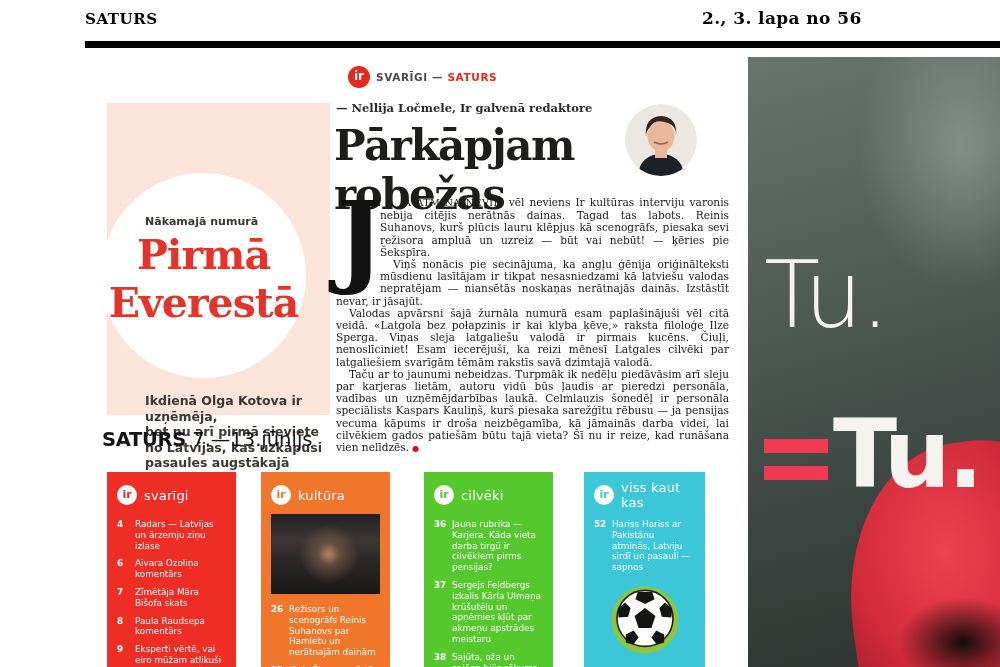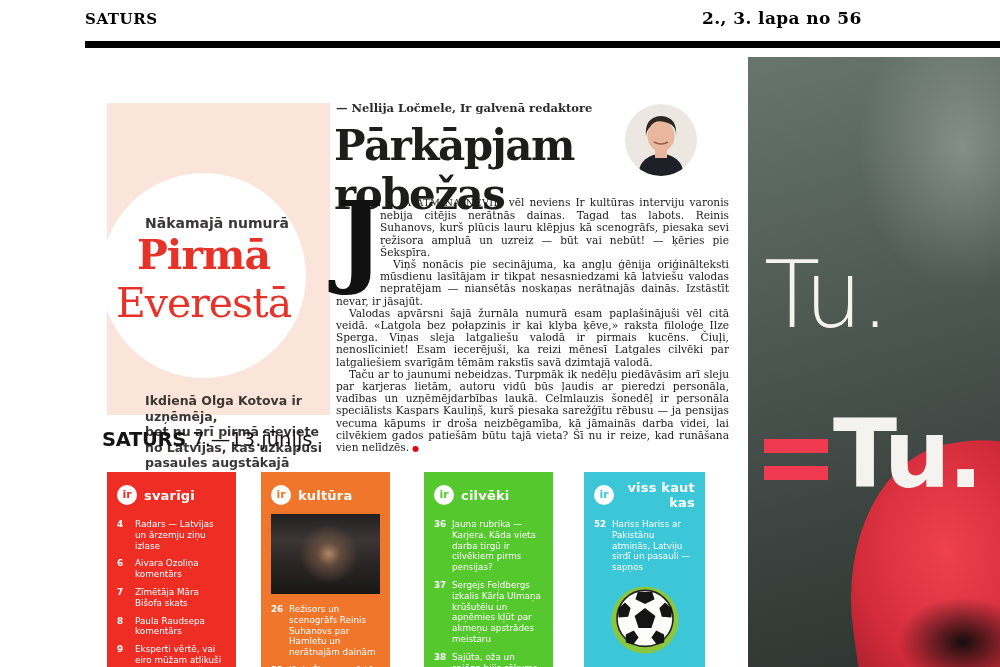--- a/index.html
+++ b/index.html
@@ -14,25 +14,25 @@
     font-weight:bold; font-size:17px; color:#000; letter-spacing:0.4px; }
   .hdr-rule { position:absolute; left:85px; right:0; top:41px; height:7px; background:#000; }
 
   
   .page-left { position:absolute; left:85px; top:57px; width:660px; height:610px; background:#fff; }
 
   
   .promo-box { position:absolute; left:22px; top:46px; width:223px; height:312px; background:#fbe5da; }
   .promo-circle { position:absolute; left:-6px; top:70px; width:205px; height:205px;
     border-radius:50%; background:#fff; }
-  .promo-kicker { position:absolute; left:38px; top:112px; font-size:14px; font-weight:bold; color:#3b3734; }
+  .promo-kicker { position:absolute; left:38px; top:112px; font-size:11px; font-weight:bold; color:#3b3734; }
   .promo-t1 { position:absolute; left:-6px; top:128px; width:205px; text-align:center;
     font-family:"DejaVu Serif", serif; font-weight:bold; font-size:41px; color:#e6332a; letter-spacing:-1px; }
   .promo-t2 { position:absolute; left:-14px; top:176px; width:221px; text-align:center;
-    font-family:"DejaVu Serif", serif; font-weight:normal; font-size:41px; color:#e6332a; letter-spacing:-1px; }
+    font-family:"DejaVu Serif", serif; font-weight:bold; font-size:41px; color:#e6332a; letter-spacing:-1px; }
   .promo-caption { position:absolute; left:38px; top:290px; font-size:12.5px; font-weight:bold;
     color:#3b3734; line-height:15.5px; }
 
   
   .badge { position:absolute; left:263px; top:9px; height:24px; }
   .ir-dot { display:inline-block; width:22px; height:22px; border-radius:50%; background:#e6281e;
     color:#fff; font-weight:bold; font-size:12px; text-align:center; line-height:21px; vertical-align:middle; }
   .badge-label { font-size:10.5px; font-weight:bold; letter-spacing:0.6px; color:#4a4a4a; margin-left:6px; vertical-align:middle; }
   .badge-label .hl { color:#e6281e; }
 
@@ -59,21 +59,21 @@
   .cat { position:absolute; top:415px; height:265px; color:#fff; padding:12px 10px; box-sizing:border-box; overflow:hidden; }
   .cat-svarigi { left:22px;  width:129px; background:#ee2e24; }
   .cat-kultura { left:176px; width:129px; background:#f0762b; }
   .cat-cilveki { left:339px; width:129px; background:#54c82d; }
   .cat-viss    { left:499px; width:121px; background:#3cc7d9; }
   .cat-head { display:flex; align-items:center; gap:7px; height:22px; }
   .cat-ir { width:20px; height:20px; border-radius:50%; background:#fff; font-weight:bold;
     font-size:11px; text-align:center; line-height:19px; flex:0 0 auto; }
   .cat-svarigi .cat-ir { color:#ee2e24; } .cat-kultura .cat-ir { color:#f0762b; }
   .cat-cilveki .cat-ir { color:#54c82d; } .cat-viss .cat-ir { color:#3cc7d9; }
-  .cat-label { font-size:13px; font-weight:700; letter-spacing:0.2px;text-align:right; }
+  .cat-label { font-size:13px; font-weight:400; letter-spacing:0.2px; }
   .cat-items { margin-top:13px; }
   .toc-item { display:flex; gap:5px; margin-bottom:7px; font-size:8.8px; line-height:10.8px; }
   .toc-item .num { font-weight:bold; width:13px; flex:0 0 auto; }
   .suhanovs-photo { width:109px; height:80px; margin:8px 0 10px 0;
     background:
       radial-gradient(circle at 53% 50%, rgba(186,140,102,0.95) 0%, rgba(130,97,74,0.6) 16%, rgba(70,58,50,0) 42%),
       linear-gradient(180deg, #222021 0%, #3c3635 32%, #2b2626 62%, #191717 100%); }
   .ball-wrap { width:80px; height:80px; margin:4px auto 8px auto; }
 
   
@@ -111,20 +111,23 @@
       <div class="promo-t1">Pirmā</div>
       <div class="promo-t2">Everestā</div>
       <div class="promo-caption">
         <div>Ikdienā Olga Kotova ir uzņēmēja,</div>
         <div>bet nu arī pirmā sieviete</div>
         <div>no Latvijas, kas uzkāpusi</div>
         <div>pasaules augstākajā kalnā</div>
       </div>
     </div>
 
+    <div class="badge">
+      <span class="ir-dot">ir</span><span class="badge-label"><span>SVARĪGI — </span><span class="hl">SATURS</span></span>
+    </div>
 
     <div class="byline">— Nellija Ločmele, Ir galvenā redaktore</div>
     <div class="art-title">Pārkāpjam robežas</div>
     <div class="author-photo">
       <svg viewBox="0 0 72 72" width="72" height="72">
         <clipPath id="pc">
             <circle cx="36" cy="36" r="36"></circle>
           </clipPath>
         <g clip-path="url(#pc)">
           <rect width="72" height="72" fill="#ece8e1"></rect>

